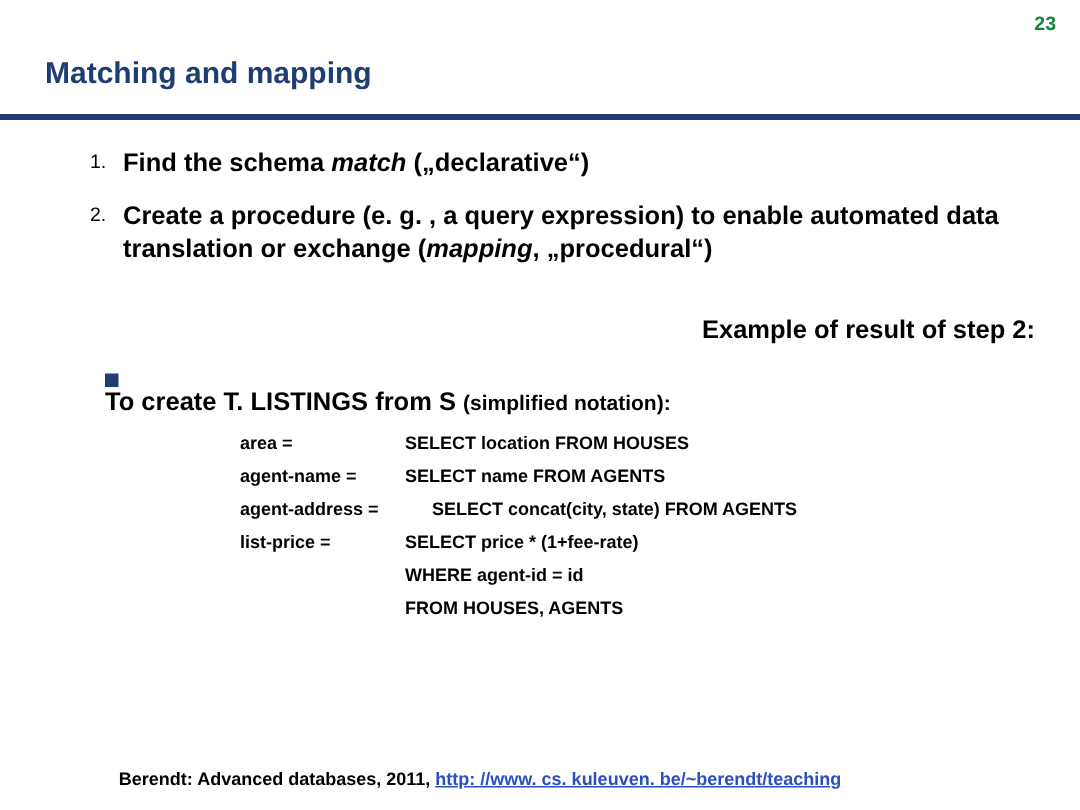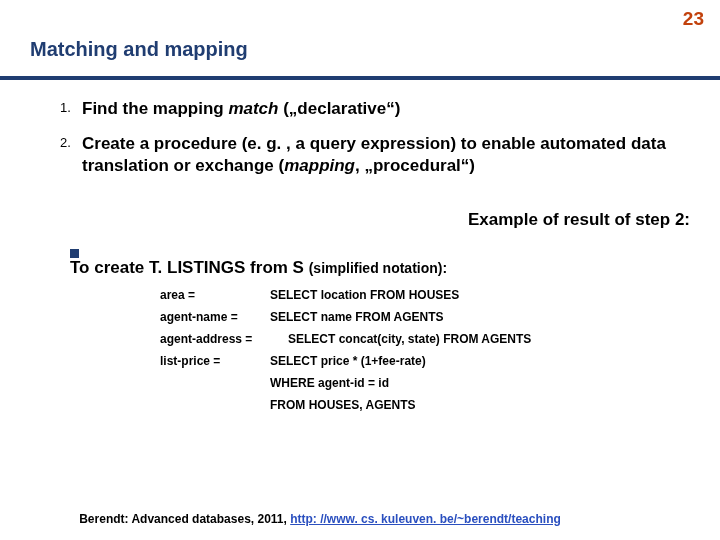--- a/index.html
+++ b/index.html
@@ -10,23 +10,23 @@
     background: #ffffff;
     font-family: Arial, Helvetica, sans-serif;
     color: #000;
     position: relative;
     overflow: hidden;
   }
   .page-number {
     position: absolute;
     top: 8px;
     right: 16px;
-    color: #c2410c;
+    color: #15803d;
     font-weight: bold;
-    font-size: 19px;
+    font-size: 13px;
   }
   .title {
     position: absolute;
     top: 38px;
     left: 30px;
     font-size: 20px;
     font-weight: bold;
     color: #203d71;
   }
   .rule {
@@ -129,21 +129,21 @@
 
 <div class="title">Matching and mapping</div>
 
 <div class="rule"></div>
 
 <div class="body">
 
   <div class="ol-item">
     <div class="ol-num">1.</div>
     <div class="ol-text">
-      <span>Find the mapping </span><em>match</em><span> („declarative“)</span>
+      <span>Find the schema </span><em>match</em><span> („declarative“)</span>
     </div>
   </div>
 
   <div class="ol-item">
     <div class="ol-num">2.</div>
     <div class="ol-text">
       <span>Create a procedure (e. g. , a query expression) to enable automated data translation or exchange (</span><em>mapping</em><span>, „procedural“)</span>
     </div>
   </div>
 

